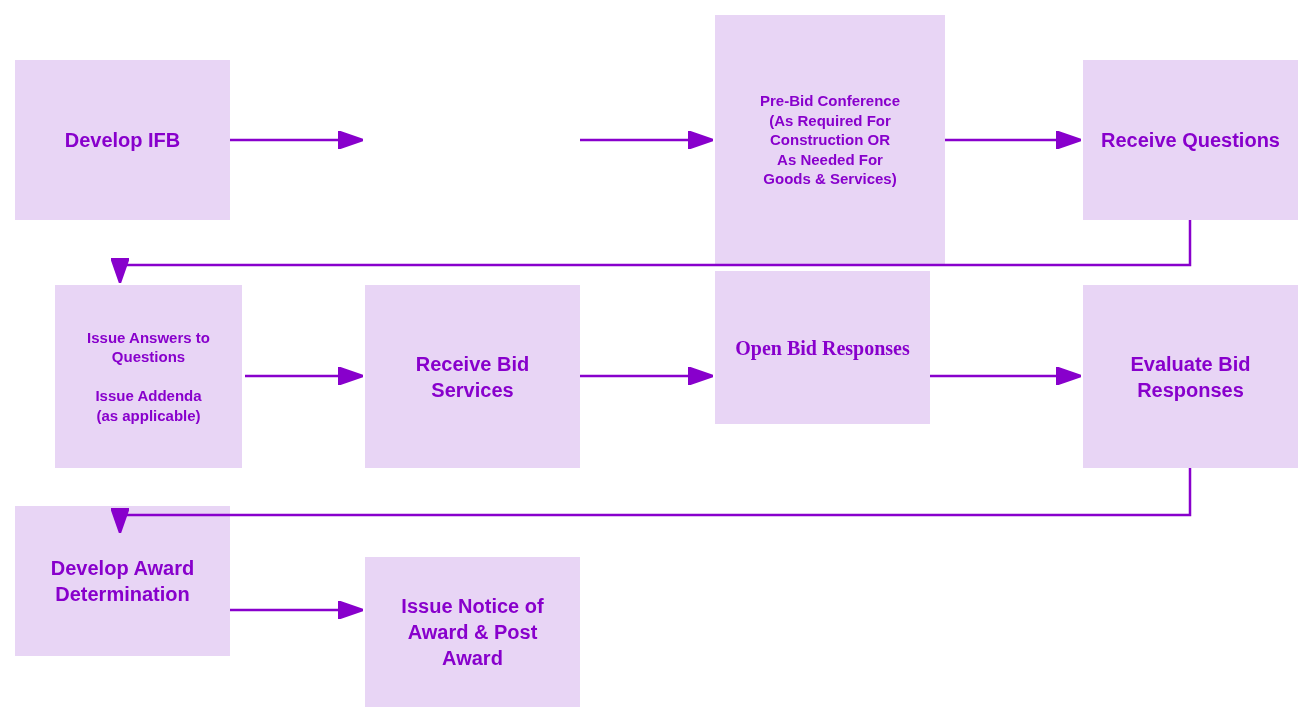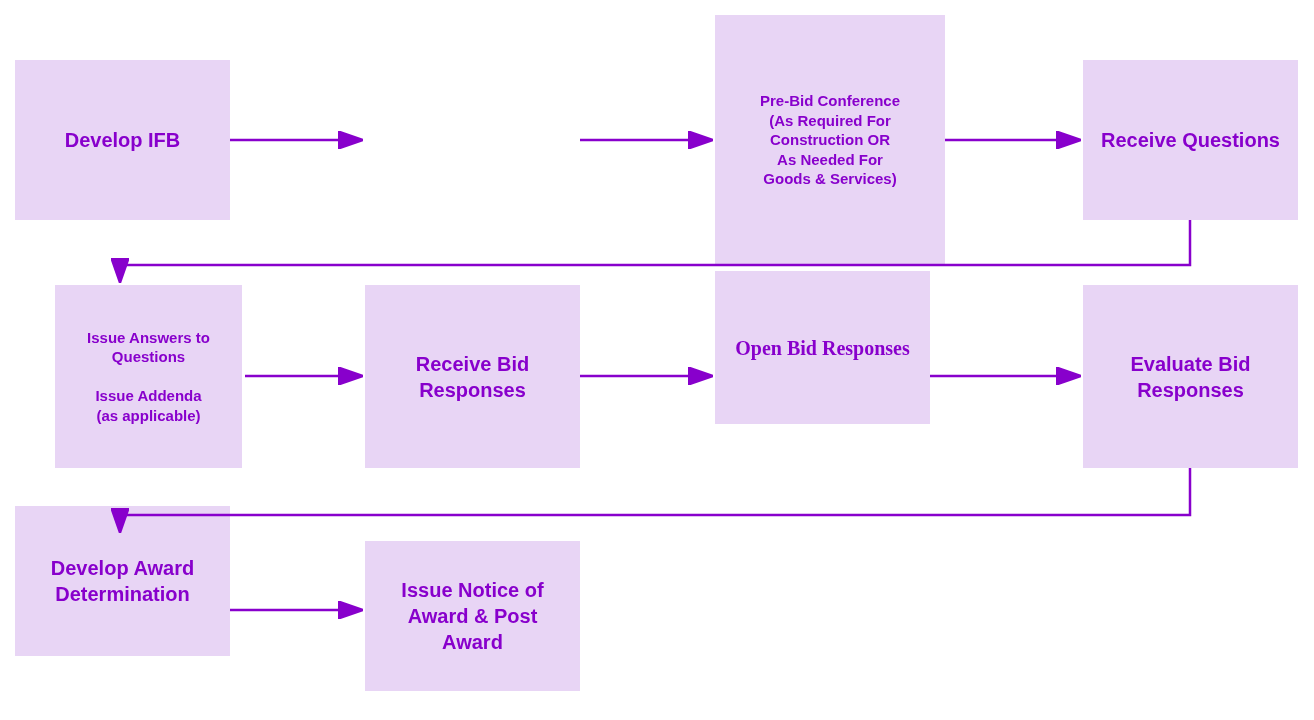--- a/index.html
+++ b/index.html
@@ -73,36 +73,36 @@
 
   <div class="node" style="left:1083px; top:60px; width:215px; height:160px;">
     <span>Receive Questions</span>
   </div>
 
   <div class="node" style="left:15px; top:285px; width:187px; height:183px;margin-left:40px;">
     <span style="font-size:15px;">Issue Answers to Questions<br><br>Issue Addenda<br>(as applicable)</span>
   </div>
 
   <div class="node" style="left:365px; top:285px; width:215px; height:183px;">
-    <span>Receive Bid Responses</span>
+    <span>Receive Bid Services</span>
   </div>
 
   <div class="node" style="left:715px; top:271px; width:215px; height:153px;font-family:Liberation Serif, serif;">
     <span>Open Bid Responses</span>
   </div>
 
   <div class="node" style="left:1083px; top:285px; width:215px; height:183px;">
     <span>Evaluate Bid Responses</span>
   </div>
 
   <div class="node" style="left:15px; top:506px; width:215px; height:150px;">
     <span>Develop Award Determination</span>
   </div>
 
-  <div class="node" style="left:365px; top:541px; width:215px; height:150px;">
+  <div class="node" style="left:365px; top:557px; width:215px; height:150px;">
     <span>Issue Notice of Award &amp; Post Award</span>
   </div>
 
   <svg class="arrows-svg">
     <defs>
       <marker id="arrowhead" markerWidth="10" markerHeight="7" refX="9" refY="3.5" orient="auto">
         <polygon points="0 0, 10 3.5, 0 7" fill="#8800cc"></polygon>
       </marker>
     </defs>
 

